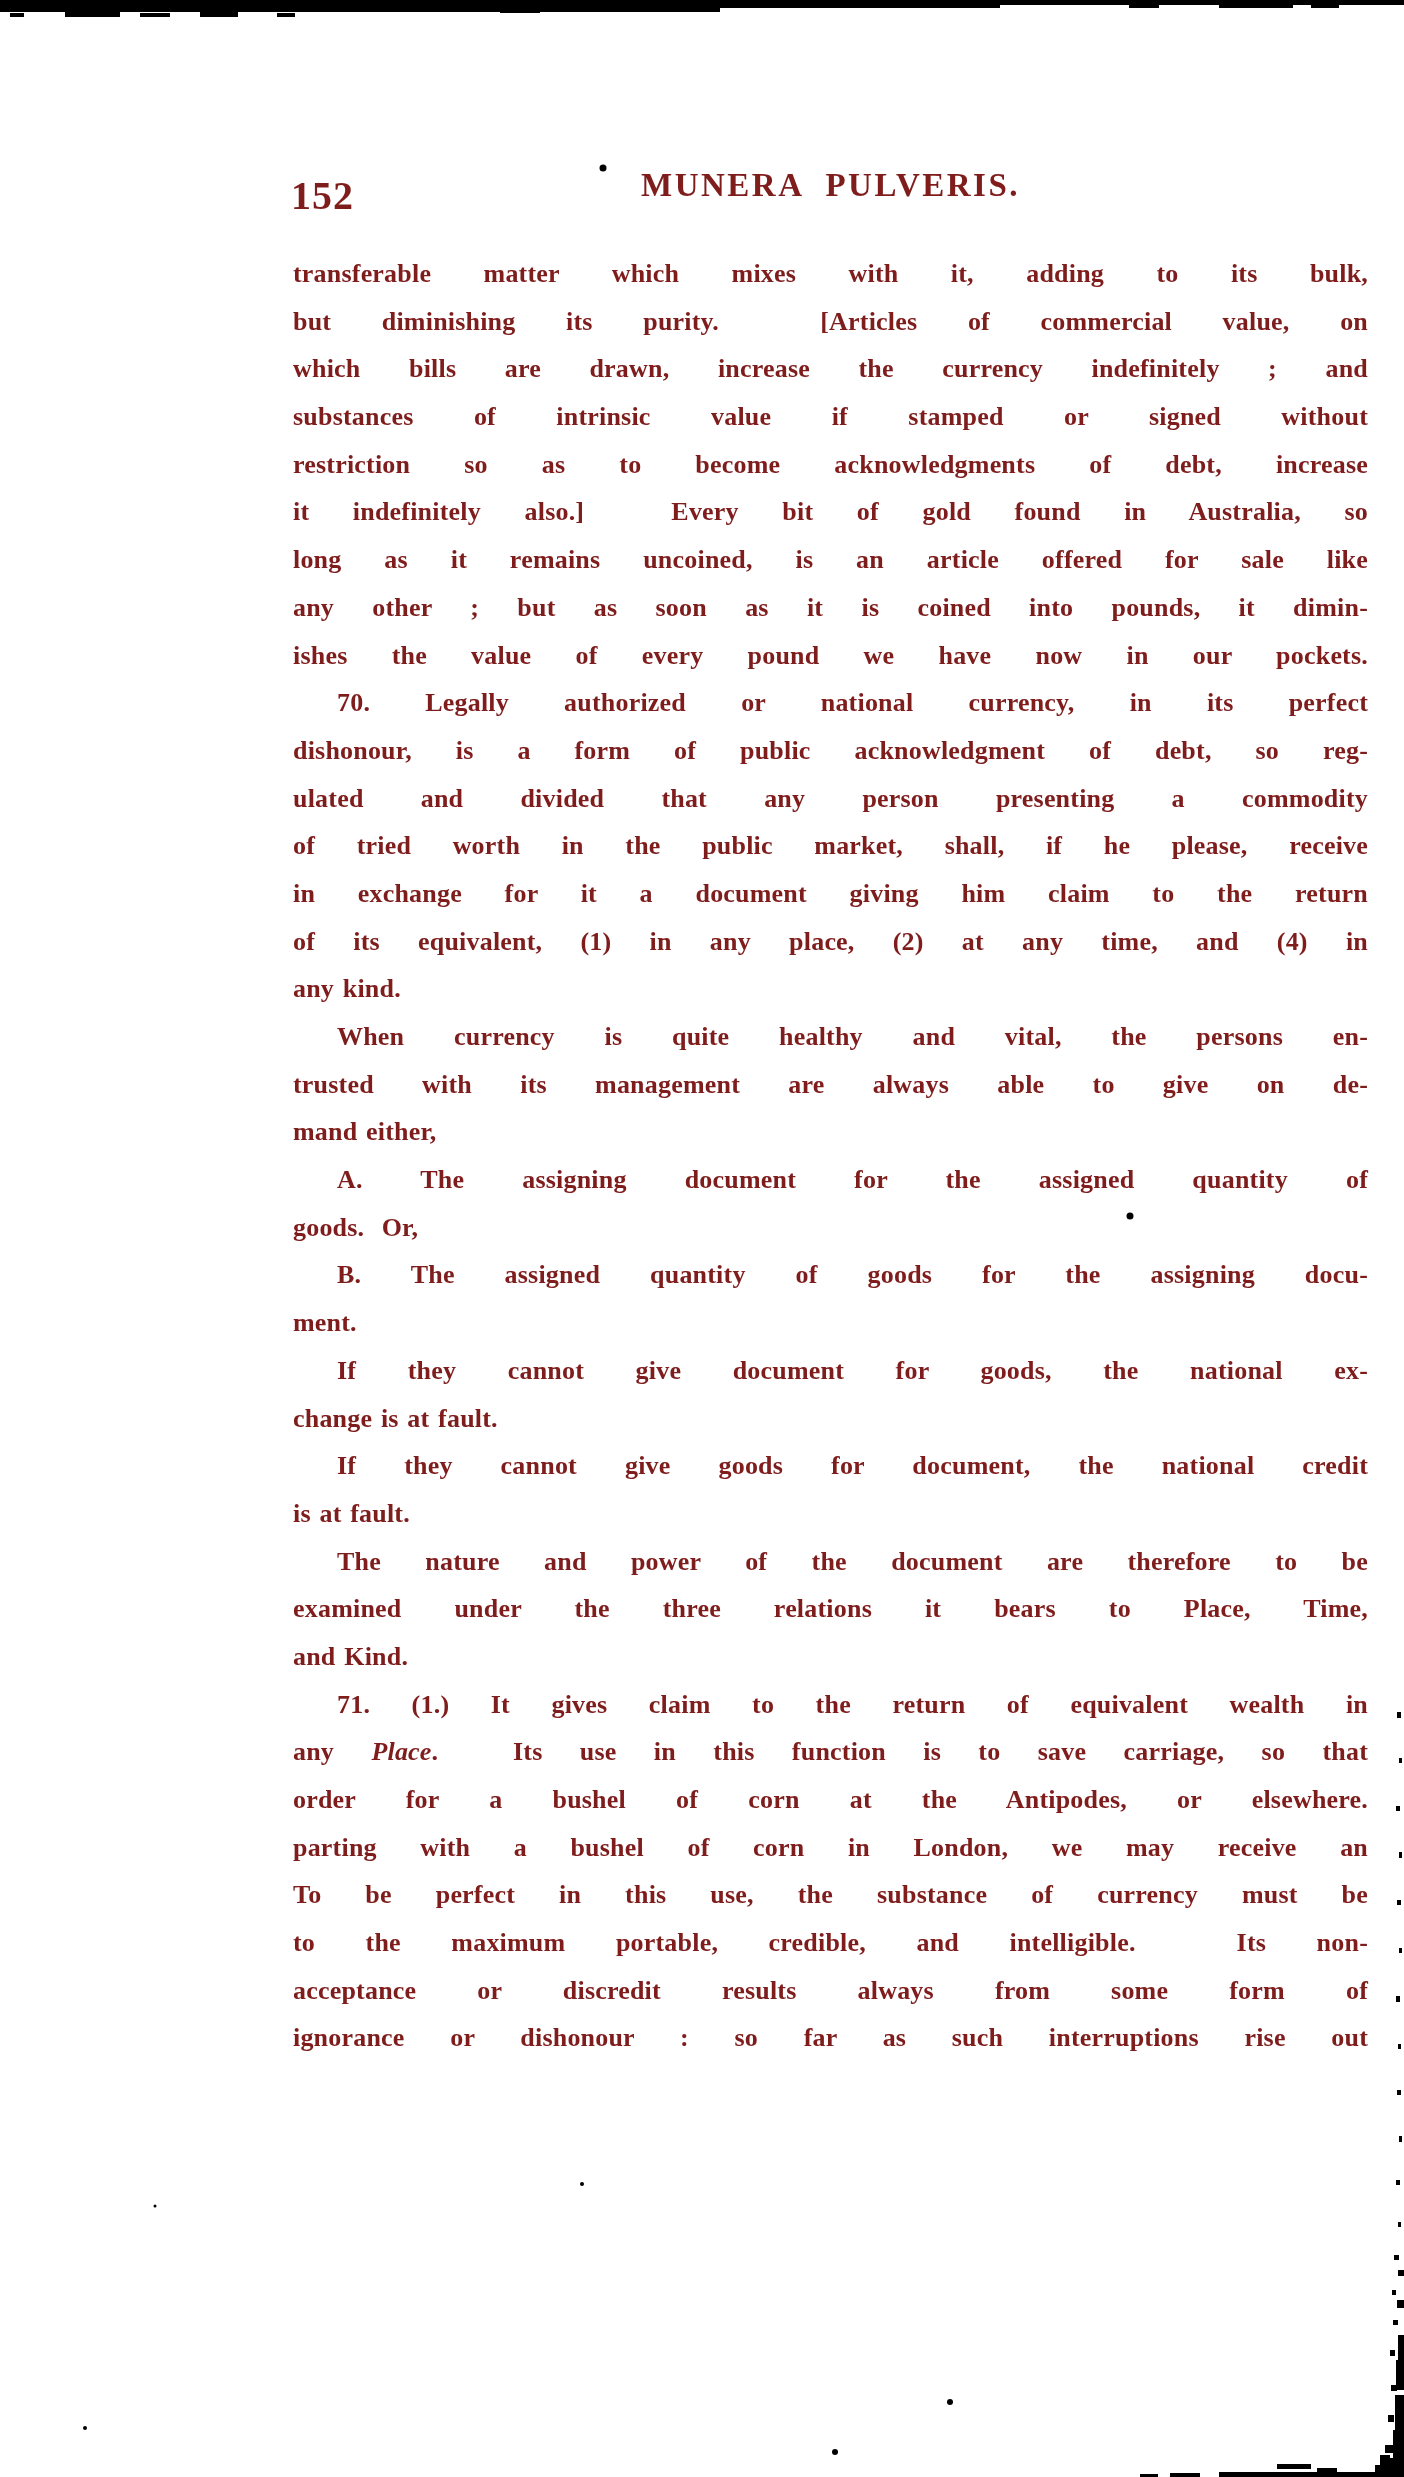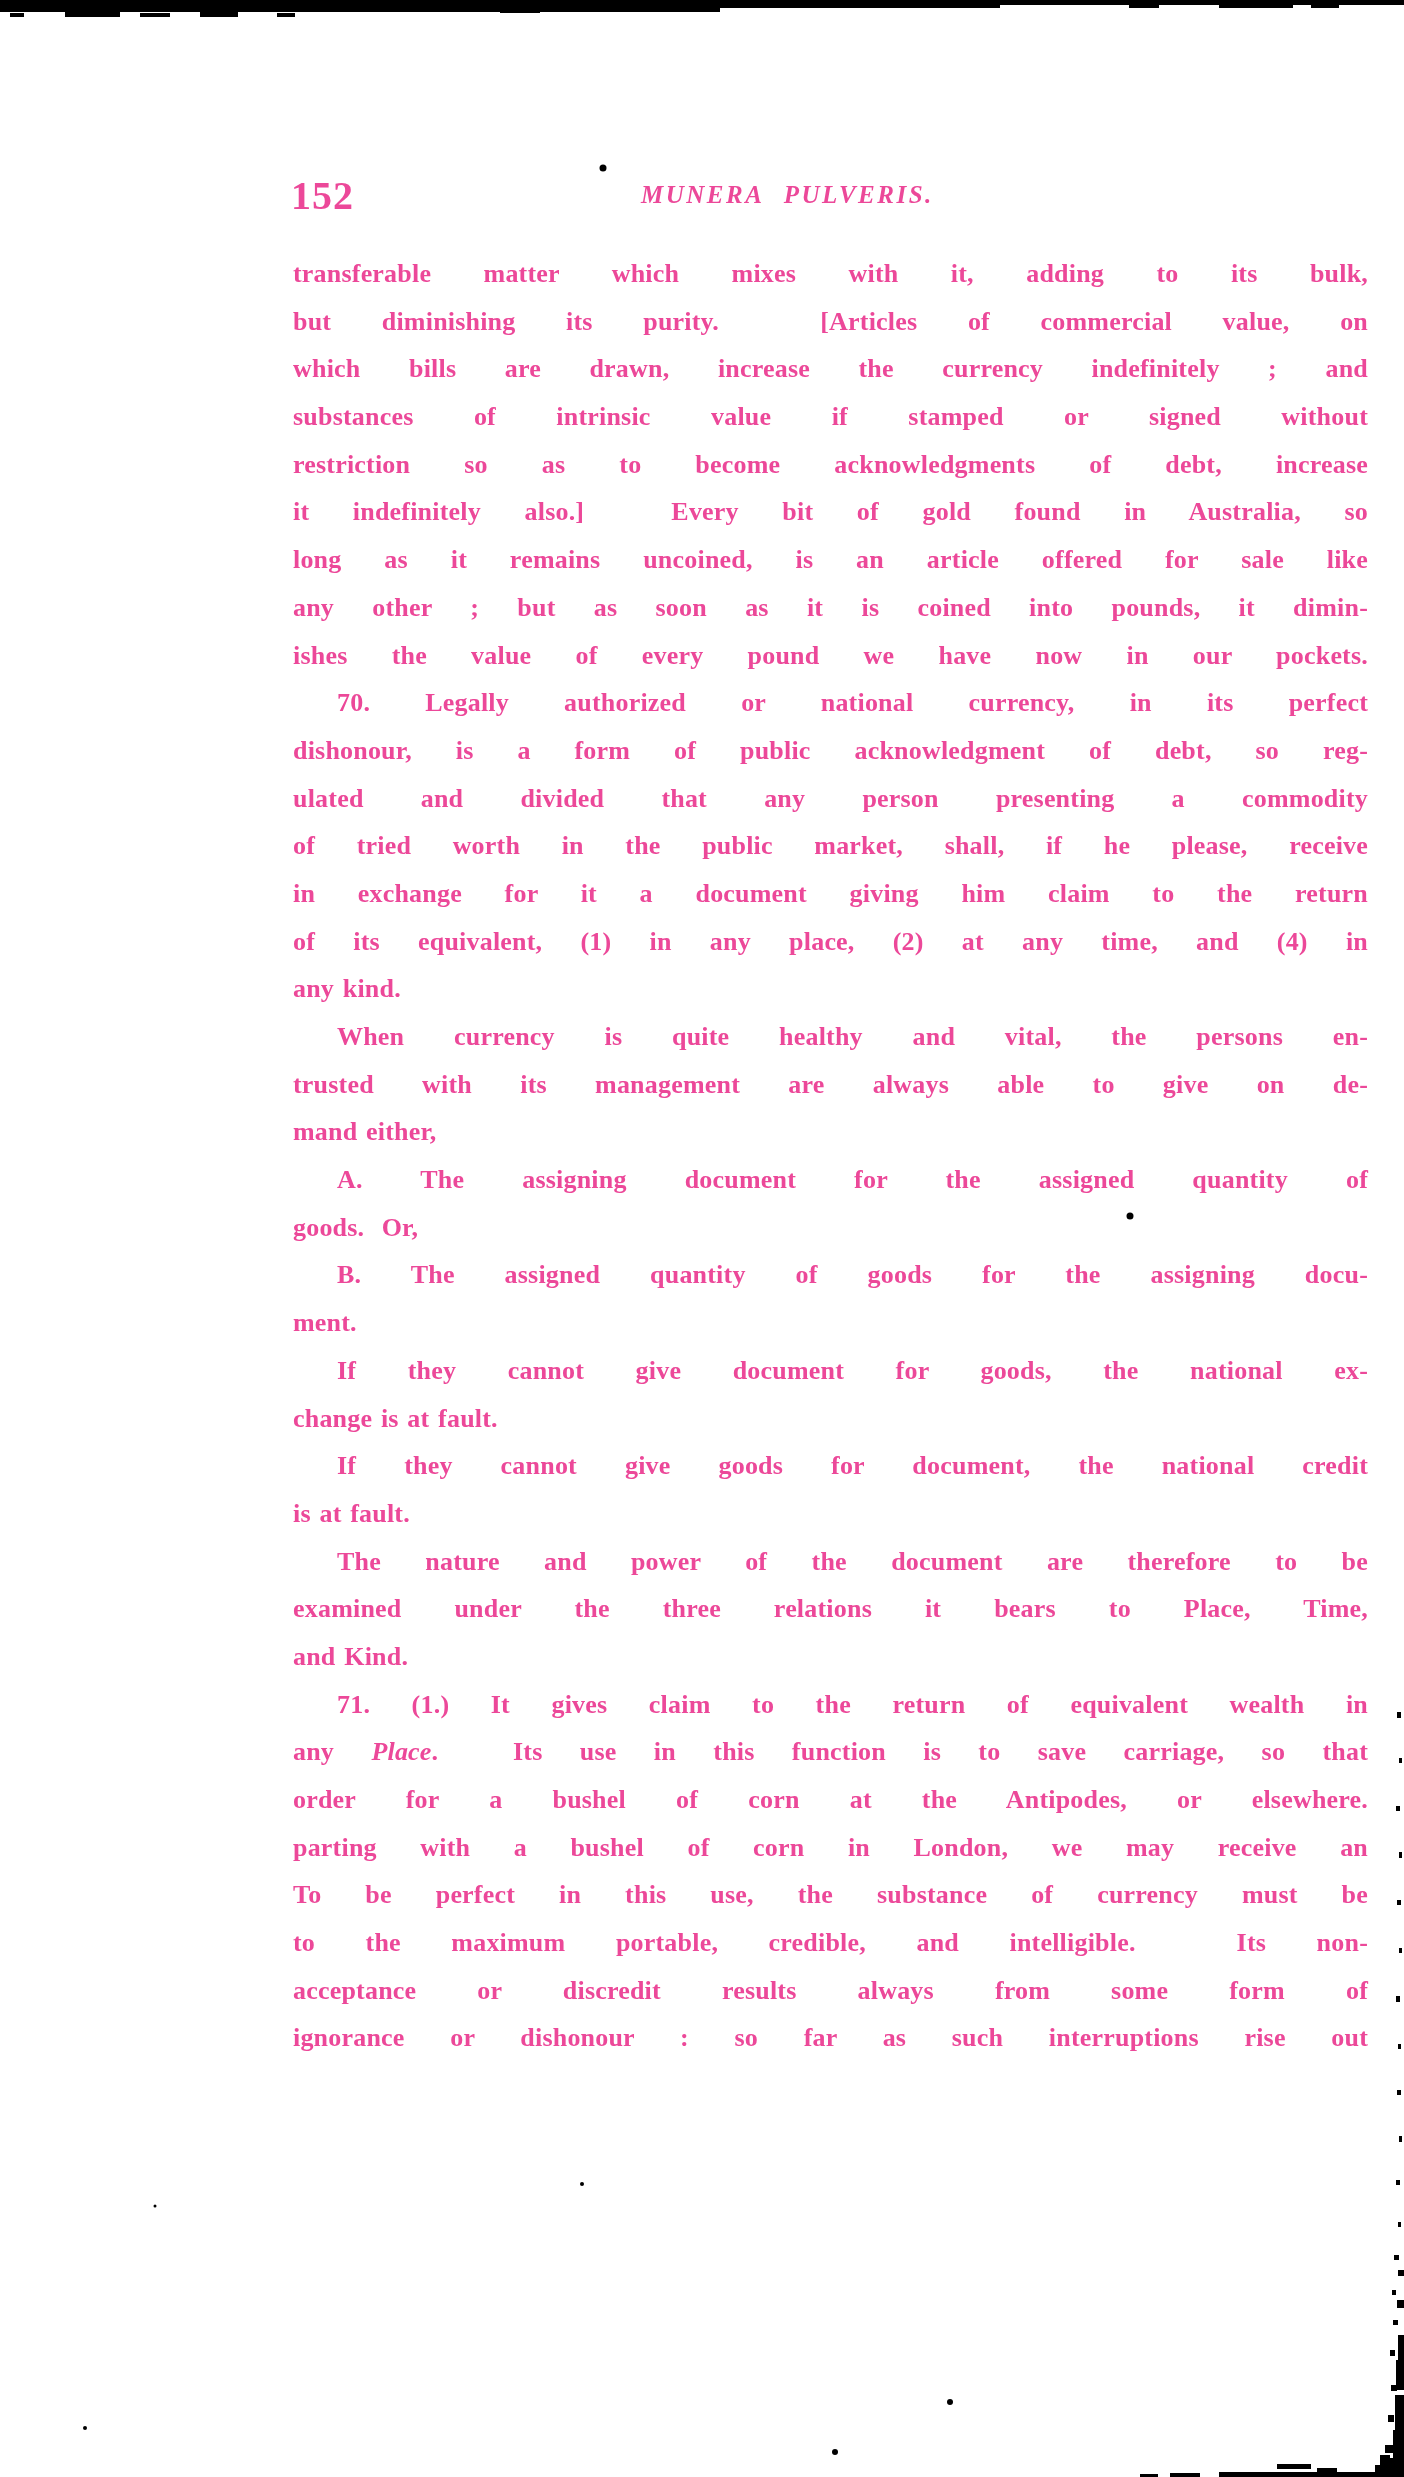--- a/index.html
+++ b/index.html
@@ -5,41 +5,40 @@
   html, body {
     margin: 0;
     padding: 0;
     background: #ffffff;
   }
   #scan-page {
     position: relative;
     width: 1404px;
     height: 2477px;
     background: #ffffff;
-    color: #ec4899;
+    color: #7f1d1d;
     font-family: "Liberation Serif", serif;
     overflow: hidden;
   }
   
   #page-number {
     position: absolute;
     left: 291px;
     top: 176px;
     font-size: 40px;
     font-weight: 700;
     letter-spacing: 1px;
     line-height: 1;
   }
   #running-title {
     position: absolute;
     left: 641px;
-    top: 182px;
-    font-size: 25px;
+    top: 169px;
+    font-size: 33px;
     font-weight: 700;
-    font-style: italic;
     letter-spacing: 2.5px;
     word-spacing: 12px;
     line-height: 1;
     white-space: nowrap;
   }
   
   #text-block {
     position: absolute;
     left: 293px;
     top: 250px;

